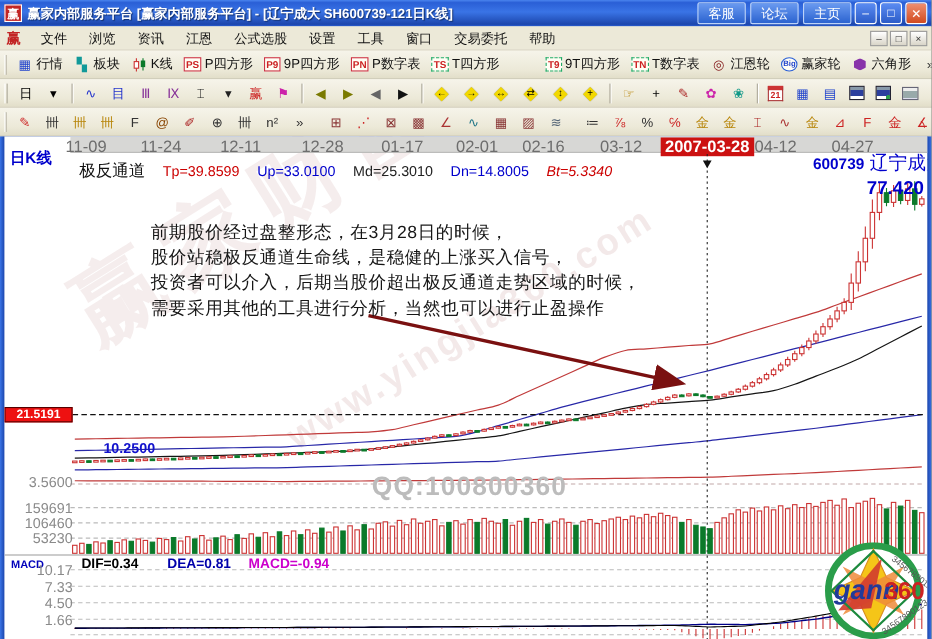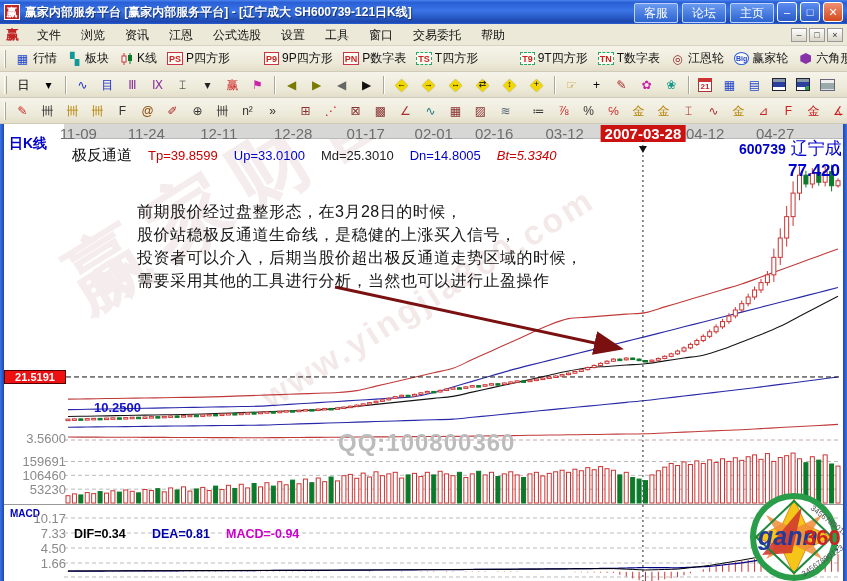--- a/index.html
+++ b/index.html
@@ -56,21 +56,21 @@
   .stock-row{top:13px;left:735px;color:#0000cc;display:flex;gap:5px;align-items:baseline;}
   .stock-code{font-size:14px;font-weight:bold;}
   .stock-name{font-size:17px;}
   .price-tag{top:37px;left:784px;color:#0000cc;font-size:17px;font-weight:bold;}
   .annotation{top:76px;left:133px;font-size:16px;color:#161616;line-height:23px;letter-spacing:0.5px;}
   .alert-tag{top:246px;left:0;width:62px;height:14px;background:#ee1111;border:1px solid #550000;color:#fff;
     font-size:11px;font-weight:bold;display:flex;align-items:center;justify-content:center;}
   .inline-price{top:276px;left:90px;color:#1111cc;font-size:13px;font-weight:bold;}
   .axis-lbl{color:#8a8a8a;font-size:13px;width:56px;text-align:right;left:6px;}
   .macd-label{top:384px;left:6px;color:#0000bb;font-size:10px;font-weight:bold;}
-  .macd-hdr{top:403px;font-size:12.5px;font-weight:bold;text-align:center;}
+  .macd-hdr{top:381px;font-size:12.5px;font-weight:bold;text-align:center;}
   .qq-mark{top:305px;left:334px;font-size:24px;font-weight:bold;color:#bcbcbc;letter-spacing:1px;}
   .wm1{top:120px;left:40px;font-size:82px;font-weight:bold;color:rgba(160,82,82,0.10);transform:rotate(-32deg);transform-origin:left top;letter-spacing:14px;}
   .wm2{top:260px;left:250px;font-size:34px;font-weight:bold;color:rgba(160,82,82,0.13);transform:rotate(-32deg);transform-origin:left top;letter-spacing:3px;}
   svg.chart{position:absolute;top:0;left:0;}
   .gann-logo{position:absolute;top:369px;left:740px;}
 </style>
 </head>
 <body>
 
 <div class="window">
@@ -111,21 +111,21 @@
             <line x1="10" y1="1" x2="10" y2="12" stroke="#0b7a2a"></line>
             <rect x="8" y="3" width="4" height="6" fill="#0b7a2a"></rect>
           </svg>
         </span>
         <span>K线</span>
       </button>
       <button class="tbtn" style="background: none;">
         <span class="badge">PS</span>
         <span>P四方形</span>
       </button>
-      <button class="tbtn" style="background: none; margin-left: 24px;">
+      <button class="tbtn" style="background: none;">
         <span class="badge">P9</span>
         <span>9P四方形</span>
       </button>
       <button class="tbtn" style="background: none;">
         <span class="badge">PN</span>
         <span>P数字表</span>
       </button>
       <button class="tbtn" style="background: none;">
         <span class="badge t">TS</span>
         <span>T四方形</span>

